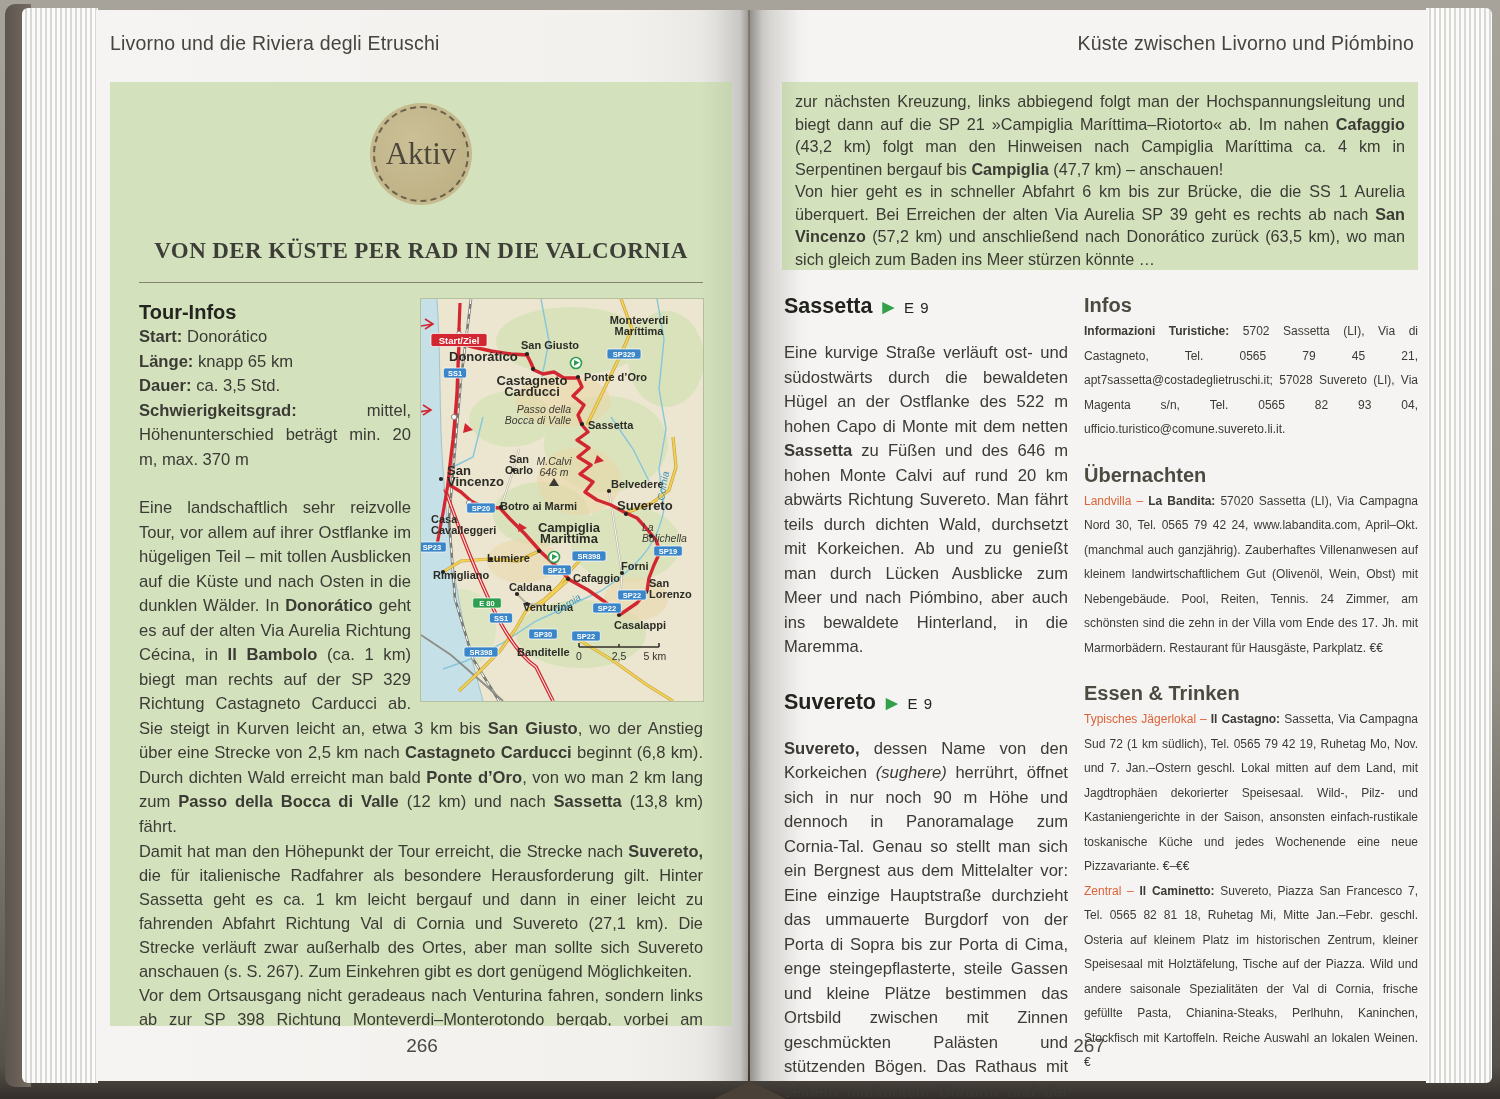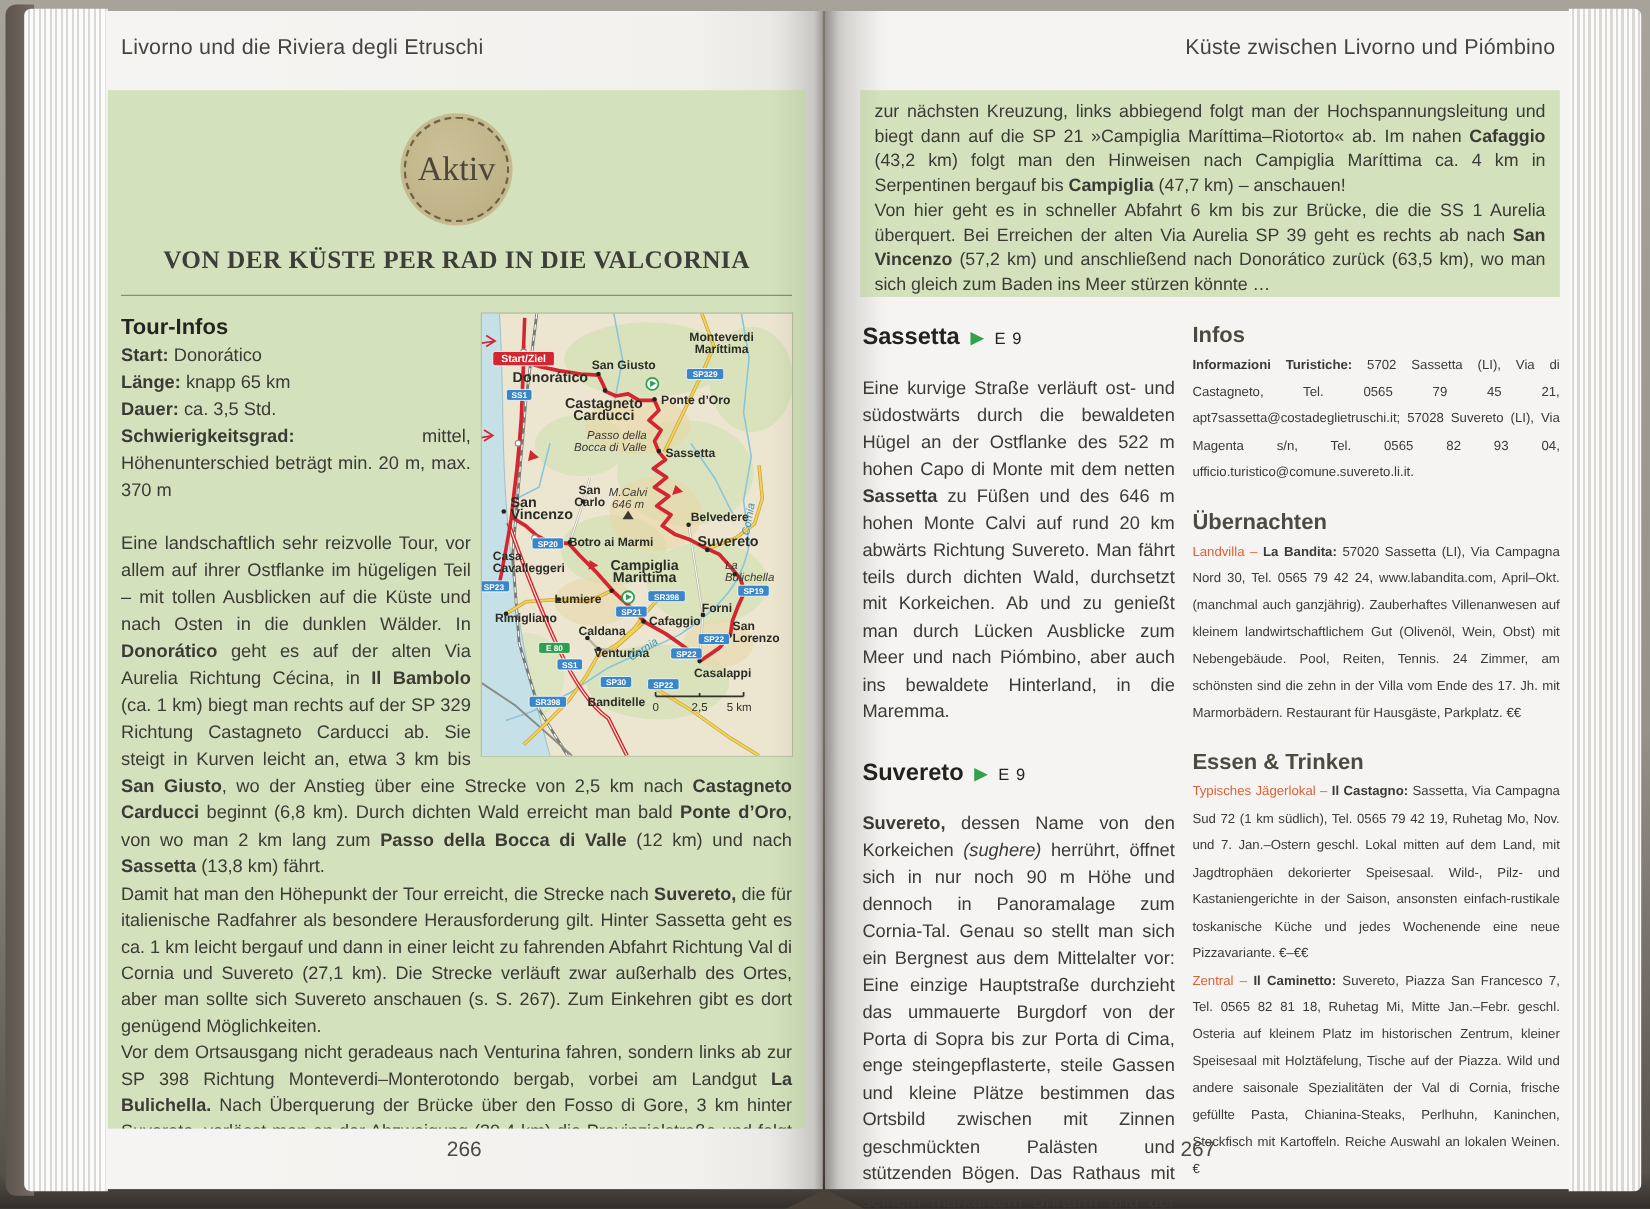--- a/index.html
+++ b/index.html
@@ -28,28 +28,28 @@
   .spine-v{position:absolute;left:714px;bottom:0;width:0;height:0;
       border-left:36px solid transparent;border-right:36px solid transparent;
       border-bottom:18px solid #4a4138;}
   
   .running-head{position:absolute;top:22px;font-size:19.5px;color:#45443e;letter-spacing:.2px;}
   .running-head.lefthead{left:14px;}
   .running-head.righthead{right:14px;text-align:right;}
   .pagenum{position:absolute;bottom:24px;width:100%;text-align:center;font-size:19px;color:#4a4944;}
   .greenbox{position:absolute;background:var(--green-box);}
   
-  .gb-left{left:2px;right:16px;top:72px;height:944px;padding:0 12px;overflow:hidden;}
+  .gb-left{left:14px;right:16px;top:72px;height:944px;padding:0 29px;overflow:hidden;}
   .badge{width:96px;height:96px;margin:24px auto 0;border-radius:50%;
          background:radial-gradient(circle at 40% 35%,#ccc097,#bfB287 75%);
          background-color:#c6ba8f;border:2px dashed #6b6148;
          display:flex;align-items:center;justify-content:center;
          box-shadow:0 0 0 3px #c6ba8f;}
   .badge span{font-family:"Liberation Serif",serif;font-size:31px;color:#4c473a;}
-  .box-title{margin-top:22px;text-align:center;font-family:"Liberation Serif",serif;
+  .box-title{margin-top:36px;text-align:center;font-family:"Liberation Serif",serif;
              font-weight:bold;font-size:23px;letter-spacing:.4px;color:#3e3e39;}
   .title-rule{border:none;border-top:1.5px solid #83836f;margin:18px 0 0;}
   .box-content{margin-top:16px;font-size:16.6px;line-height:24.5px;text-align:justify;}
   .mapwrap{float:right;width:282px;height:402px;margin:0 0 8px 10px;
            box-shadow:0 0 0 1px rgba(90,90,70,.25);}
   .box-content h2{font-size:20px;line-height:26px;color:#242420;text-align:left;}
   .tour-row{text-align:justify;}
   .intro{margin-top:24px;}
   .wide-para{text-align:justify;font-size:16.4px;line-height:24px;}
   

